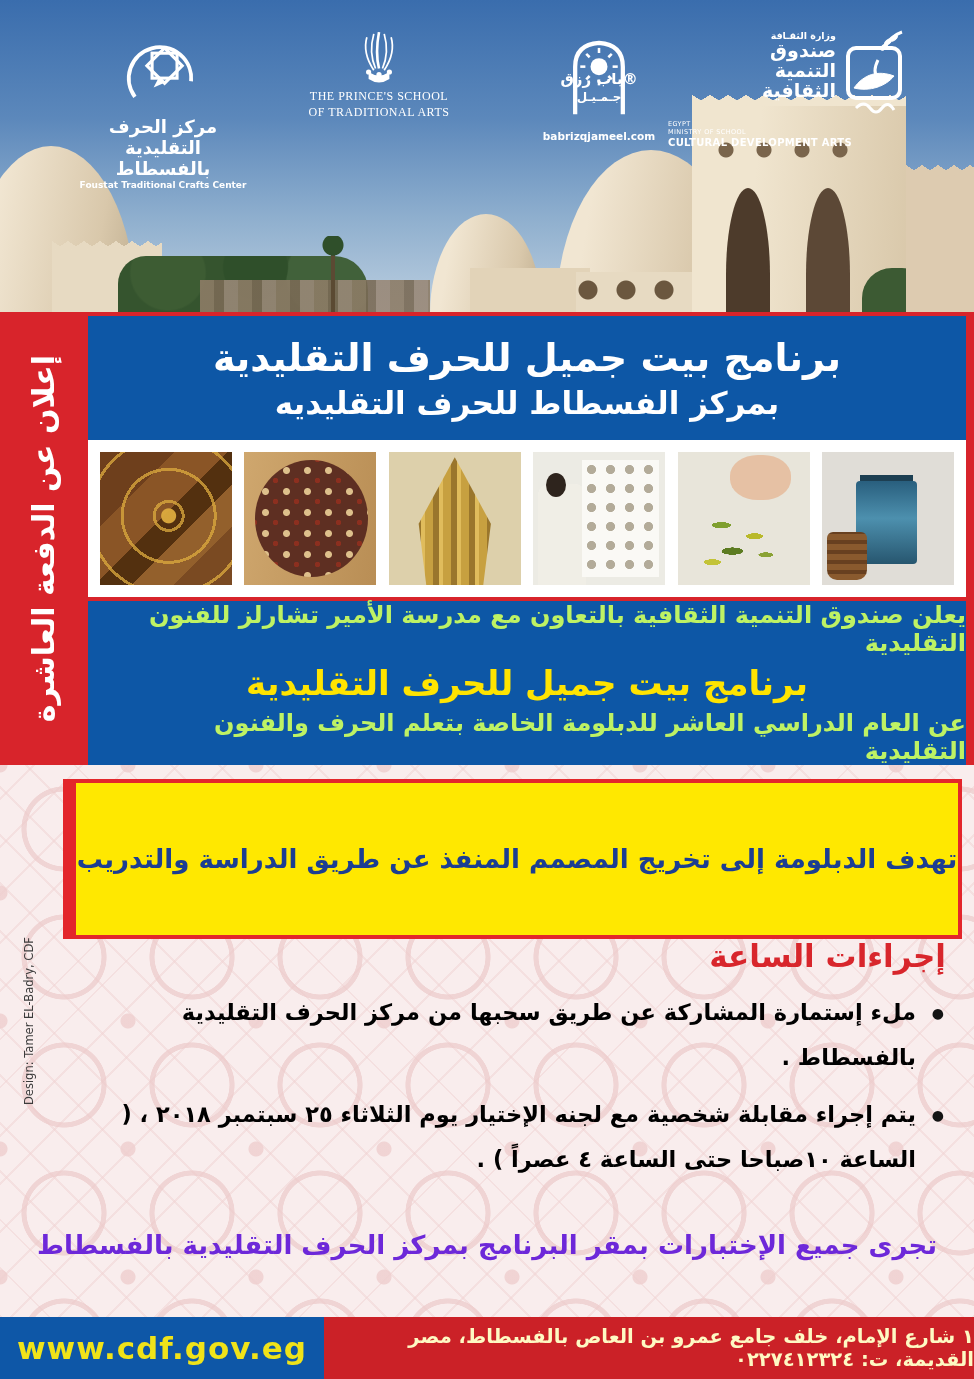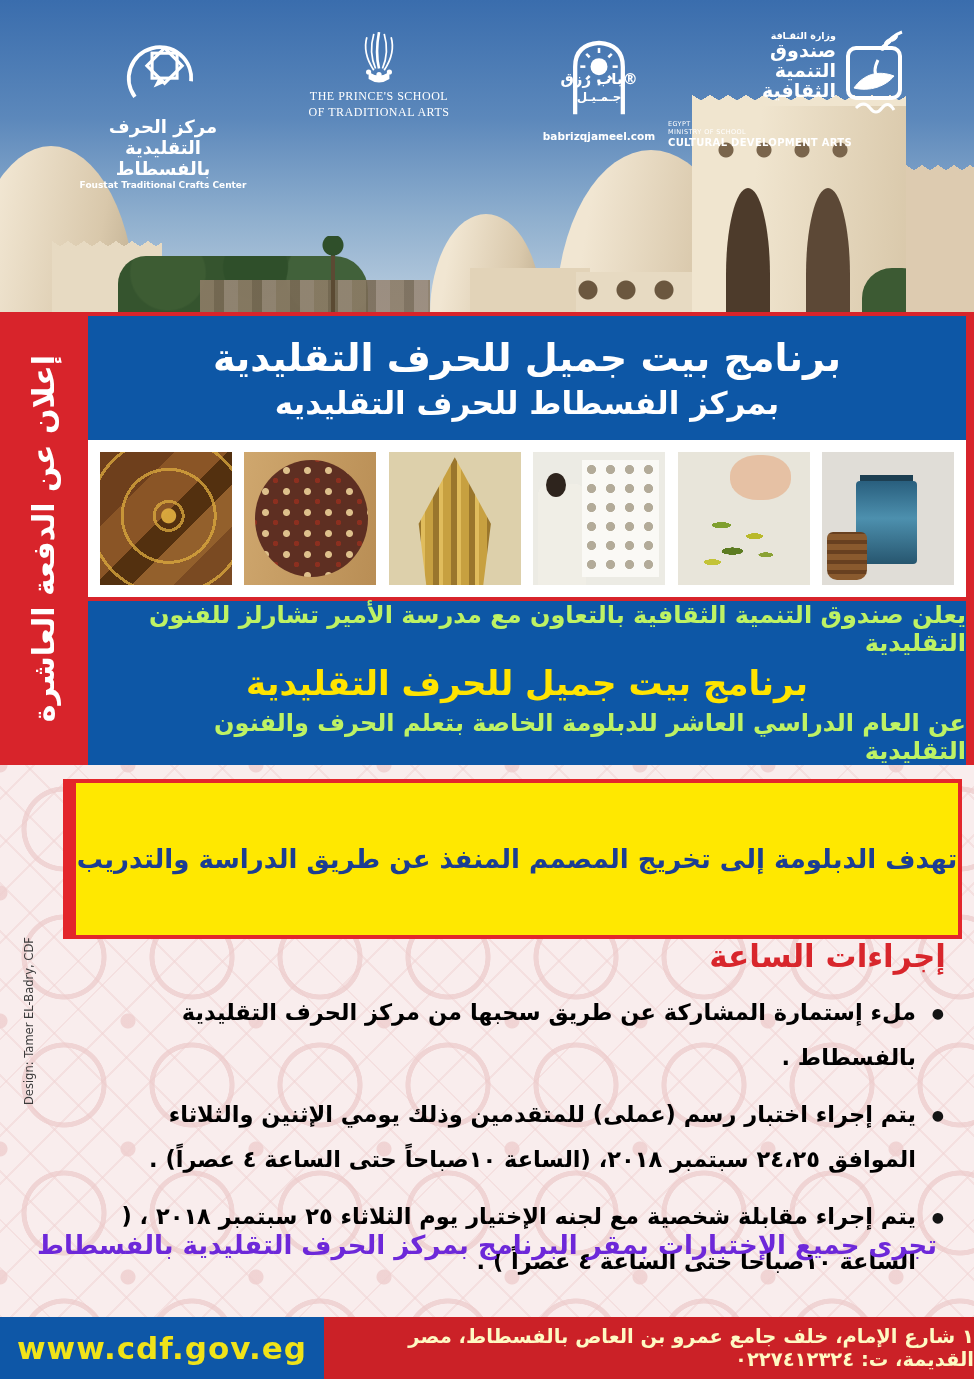--- a/index.html
+++ b/index.html
@@ -300,21 +300,20 @@
     
   </div>
 
   <div class="goal-box">
     <div>تهدف الدبلومة إلى تخريج المصمم المنفذ عن طريق الدراسة والتدريب</div>
   </div>
 
   <div class="proc-heading">إجراءات الساعة</div>
   <ul class="bullets">
     <li>ملء إستمارة المشاركة عن طريق سحبها من مركز الحرف التقليدية بالفسطاط .</li>
-    <li>يتم إجراء اختبار رسم (عملى) للمتقدمين وذلك يومي الإثنين والثلاثاء الموافق ٢٤،٢٥ سبتمبر ٢٠١٨، (الساعة ١٠صباحاً حتى الساعة ٤ عصراً) .</li>
     <li>يتم إجراء مقابلة شخصية مع لجنه الإختيار يوم الثلاثاء ٢٥ سبتمبر ٢٠١٨ ، ( الساعة ١٠صباحا حتى الساعة ٤ عصراً ) .</li>
   </ul>
 
   <div class="exam-note">تجرى جميع الإختبارات بمقر البرنامج بمركز الحرف التقليدية بالفسطاط</div>
 
   <div class="credit">Design: Tamer EL-Badry, CDF</div>
 
   <div class="footer-blue">
     <span>www.cdf.gov.eg</span>
   </div>

